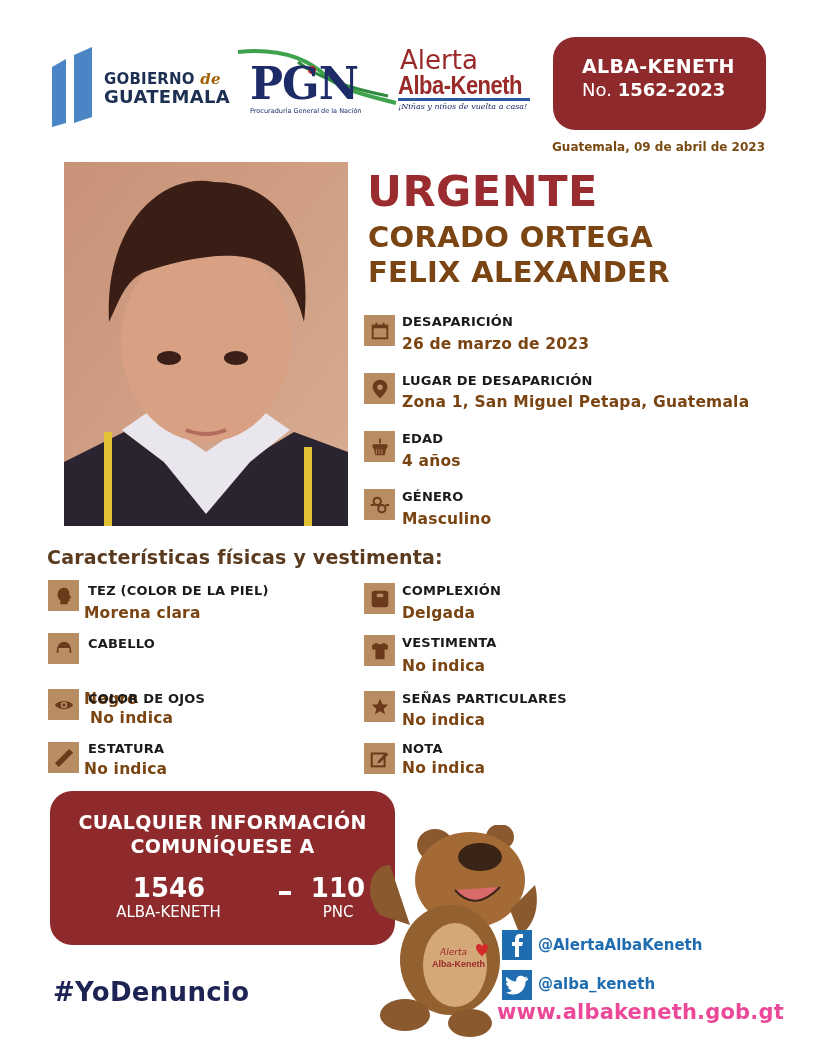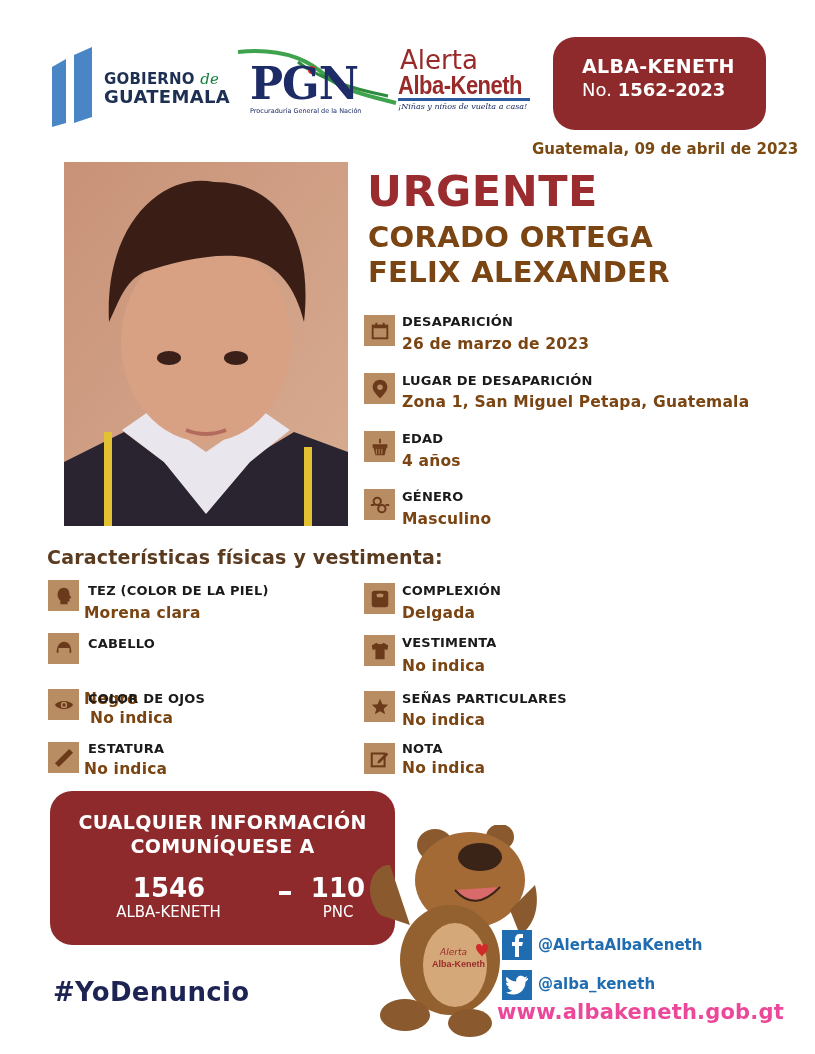--- a/index.html
+++ b/index.html
@@ -5,39 +5,39 @@
   * { box-sizing: border-box; margin: 0; padding: 0; }
   html, body { width: 815px; height: 1054px; background: #ffffff; overflow: hidden; }
   body { position: relative; font-family: "DejaVu Sans", "Liberation Sans", sans-serif; }
 
   .abs { position: absolute; }
 
   
   .gob-bars { left: 52px; top: 47px; width: 44px; height: 80px; }
   .gob-text { left: 104px; top: 70px; color: #1d2f52; }
   .gob-text .l1 { font-size: 15px; font-weight: bold; letter-spacing: 0.2px; }
-  .gob-text .l1 i { font-family: "DejaVu Serif", serif; font-weight: normal; font-style: italic; color: #15803d; font-size: 15px; }
+  .gob-text .l1 i { font-family: "DejaVu Serif", serif; font-weight: bold; font-style: italic; color: #a16207; font-size: 15px; }
   .gob-text .l2 { font-size: 18px; font-weight: bold; letter-spacing: 0.3px; line-height: 18px; }
 
   .pgn { left: 238px; top: 48px; width: 160px; height: 70px; }
   .pgn-text { left: 250px; top: 58px; font-family: "DejaVu Serif", serif; font-weight: bold; font-size: 44px; color: #1d2b66; letter-spacing: -1px; }
   .pgn-sub { left: 250px; top: 107px; font-size: 6.5px; color: #1d2b66; }
 
   .ak-logo { left: 398px; top: 47px; }
   .ak-alerta { font-family: "DejaVu Sans", sans-serif; font-size: 26px; color: #9a2a2a; line-height: 26px; padding-left: 2px; }
   .ak-name { font-family: "Liberation Sans", sans-serif; font-weight: bold; font-size: 22px; color: #9a2a2a; line-height: 22px; letter-spacing: -0.5px; transform: scaleY(1.15); transform-origin: top left; }
   .ak-line { height: 3px; width: 132px; background: #2c5aa0; margin-top: 3px; }
   .ak-slogan { font-family: "DejaVu Serif", serif; font-style: italic; font-size: 8px; color: #1d2b66; margin-top: 1px; }
 
   .case-box { left: 553px; top: 37px; width: 213px; height: 93px; background: #8e2a2c; border-radius: 22px; color: #fff; padding: 18px 0 0 29px; }
   .case-box .title { font-size: 19px; font-weight: bold; letter-spacing: 0.3px; }
   .case-box .num { font-size: 18px; margin-top: 2px; }
   .case-box .num b { font-weight: bold; }
 
-  .date { left: 532px; top: 140px; font-size: 15px; font-weight: bold; color: #7a4a12; }
+  .date { left: 552px; top: 140px; font-size: 12px; font-weight: bold; color: #7a4a12; }
 
   
   .photo { left: 64px; top: 162px; width: 284px; height: 364px; background: #c8967c; overflow: hidden; }
 
   
   .urgente { left: 367px; top: 168px; font-size: 43px; font-weight: bold; color: #9a2b2e; letter-spacing: 0.5px; line-height: 46px; }
   .name { left: 368px; top: 220px; font-size: 29px; font-weight: bold; color: #7a4512; line-height: 35px; letter-spacing: 0.3px; }
 
   
   .icon-box { width: 31px; height: 31px; background: #b98d63; display: flex; align-items: center; justify-content: center; }

